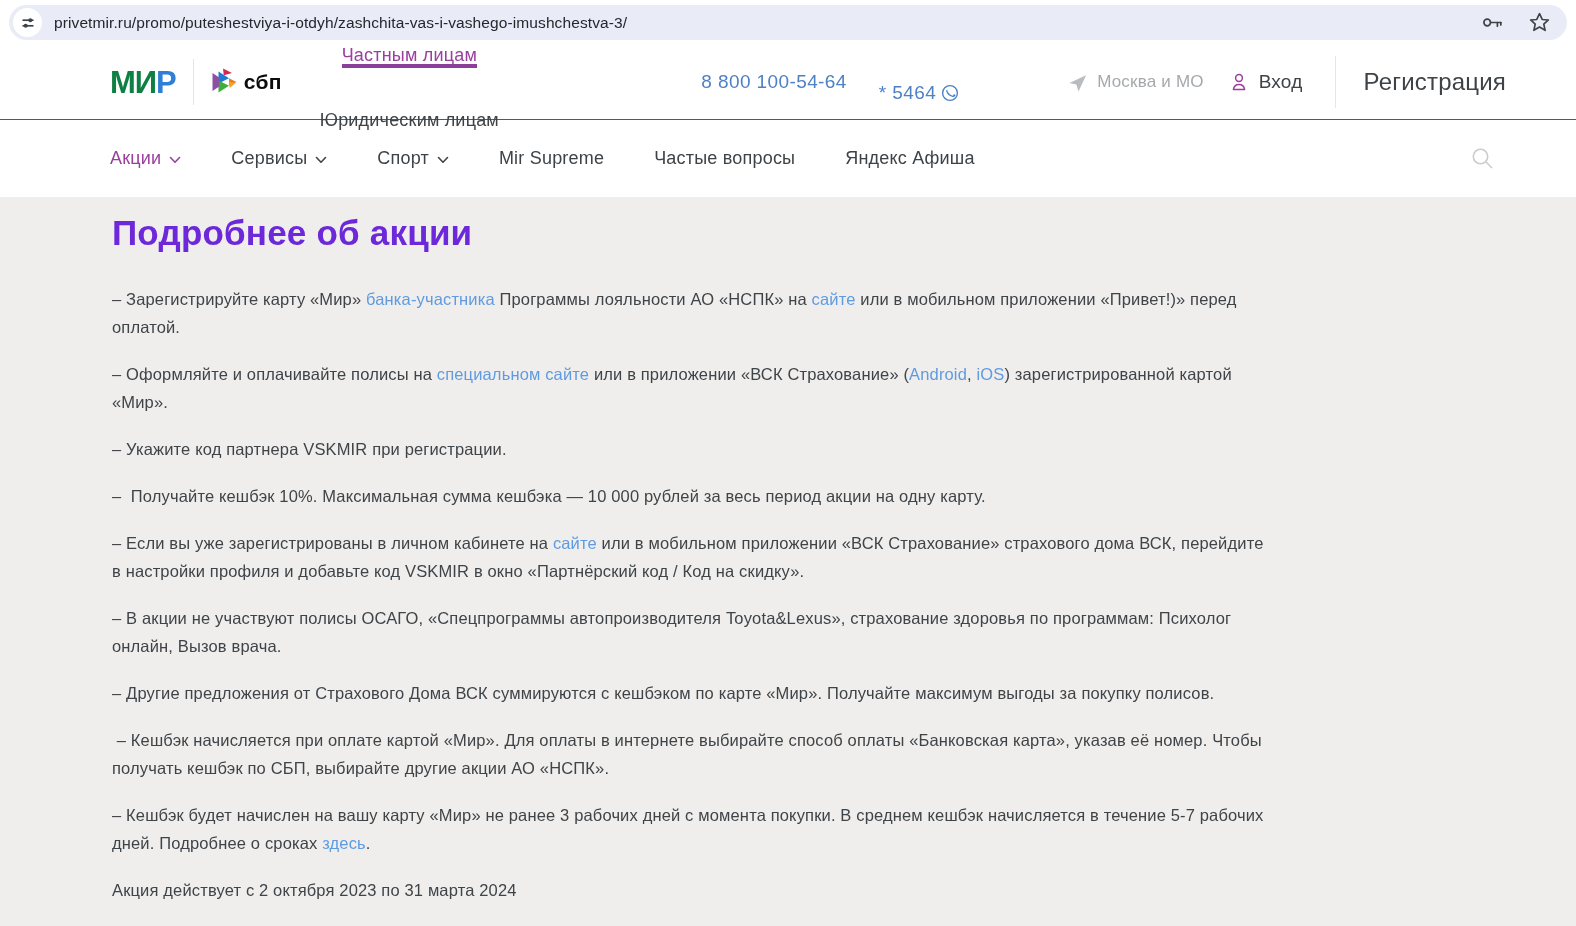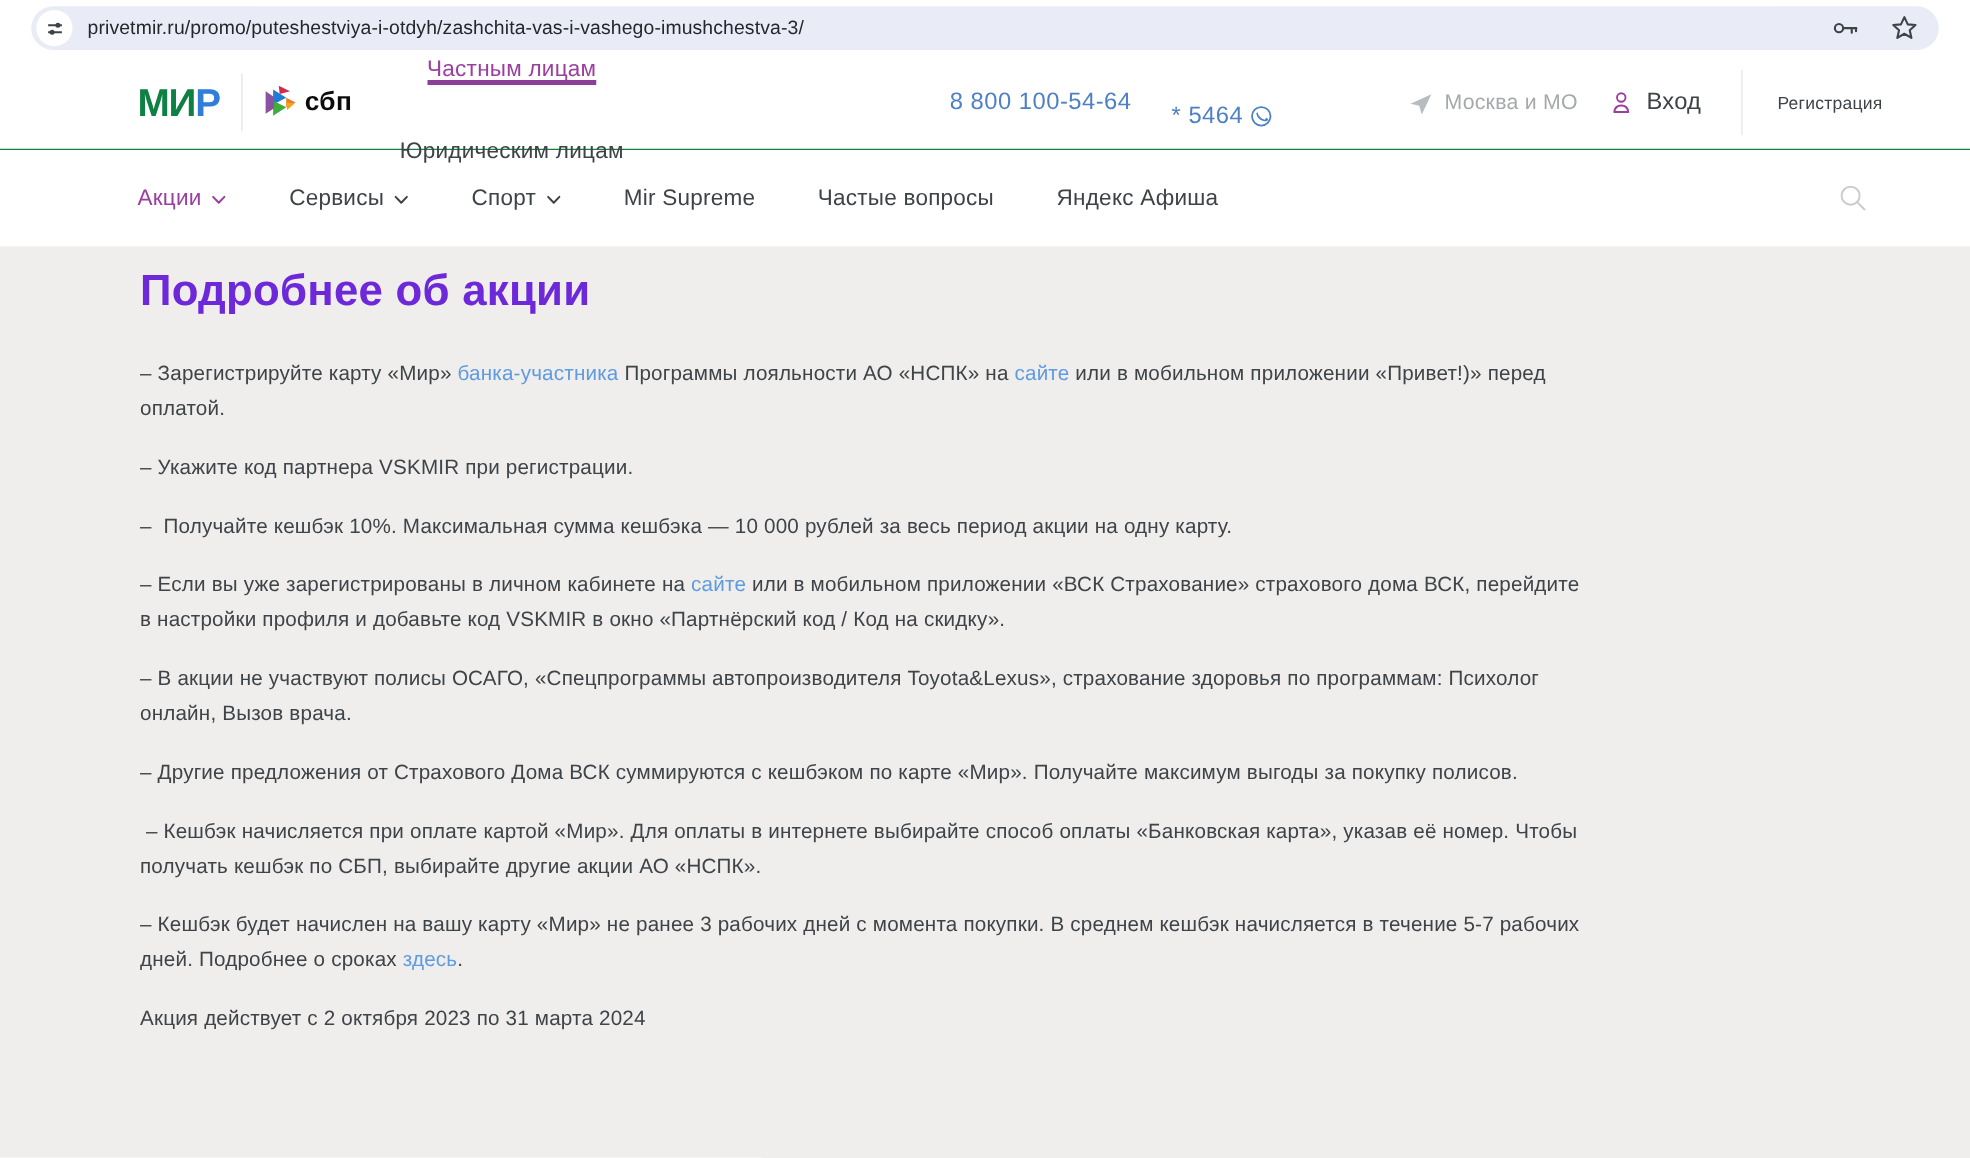--- a/index.html
+++ b/index.html
@@ -5,21 +5,21 @@
   * { margin:0; padding:0; box-sizing:border-box; }
   html,body { width:1576px; height:926px; }
   body {
     font-family:"Liberation Sans", sans-serif;
     background:#ffffff;
     overflow:hidden;
     color:#3F4449;
     cursor:default;
   }
   
-  .browser-bar { height:45px; background:#fff; display:flex; align-items:center; padding:0 25px; }
+  .browser-bar { height:45px; background:#fff; display:flex; align-items:center; padding:0 9px; }
   .address-pill {
     flex:1; height:35px; background:#E9ECF7; border-radius:18px;
     display:flex; align-items:center; padding:0 16px 0 4px;
   }
   .site-info-circle {
     width:29px; height:29px; border-radius:50%; background:#fff;
     display:flex; align-items:center; justify-content:center; margin-right:12px; flex:none;
   }
   .url-text { font-size:15.5px; color:#24272b; letter-spacing:.1px; white-space:nowrap; }
   .addr-icons { margin-left:auto; display:flex; align-items:center; gap:24px; }
@@ -39,21 +39,21 @@
   .aud-tabs { display:flex; gap:44px; margin-left:38px; height:100%; align-items:center;flex-direction:column; }
   .aud-tab { font-size:18px; color:#3E4347; height:100%; display:flex; align-items:center; position:relative; letter-spacing:.2px; cursor:pointer; }
   .aud-tab.active { color:#9A3F9E; }
   .aud-tab.active::after { content:""; position:absolute; left:0; right:0; bottom:-2px; height:4px; background:#8C3F98; }
   .header-right { margin-left:auto; display:flex; align-items:center; }
   .phone-full { color:#4E80C4; font-size:19px; letter-spacing:.4px; white-space:nowrap; cursor:pointer; }
   .phone-short { color:#4E80C4; font-size:19px; letter-spacing:.4px; display:flex; align-items:center; gap:5px; margin-left:32px; cursor:pointer;margin-top:22px; }
   .city-group { display:flex; align-items:center; gap:9px; margin-left:108px; color:#A6A9AC; font-size:17px; letter-spacing:.2px; cursor:pointer; }
   .login-group { display:flex; align-items:flex-start; gap:9px; margin-left:24px; color:#3E4347; font-size:19px; letter-spacing:.2px; cursor:pointer; }
   .vert-divider { width:1px; height:52px; background:#E6E6E6; margin:0 28px 0 32px; }
-  .register { font-size:14px; color:#3E4347; letter-spacing:.2px; cursor:pointer; }
+  .register { font-size:24px; color:#3E4347; letter-spacing:.2px; cursor:pointer; }
 
   
   .header-nav { height:77px; background:#fff; display:flex; align-items:center; padding:0 80px 0 110px; }
   .nav-item { display:flex; align-items:center; gap:8px; font-size:18px; color:#3E4347; margin-right:50px; letter-spacing:.2px; cursor:pointer; white-space:nowrap; }
   .nav-item.active { color:#9A3F9E; }
   .chev { width:12px; height:8px; margin-top:3px; }
   .search-btn { margin-left:auto; cursor:pointer; display:flex; }
 
   
   .content { height:729px; background:#EFEEEC; padding:16px 110px 0 112px; }
@@ -174,20 +174,21 @@
       <circle cx="11.5" cy="11.5" r="7.2"></circle>
       <line x1="16.8" y1="16.8" x2="23" y2="23"></line>
     </svg>
   </span>
 </div>
 
 <div class="content">
   <div class="page-title">Подробнее об акции</div>
   <div>
       <p class="para"><span>– Зарегистрируйте карту «Мир» </span><a class="link" href="#">банка-участника</a><span> Программы лояльности АО «НСПК» на </span><a class="link" href="#">сайте</a><span> или в мобильном приложении «Привет!)» перед оплатой.</span></p>
+      <p class="para"><span>– Оформляйте и оплачивайте полисы на </span><a class="link" href="#">специальном сайте</a><span> или в приложении «ВСК Страхование» (</span><a class="link" href="#">Android</a><span>, </span><a class="link" href="#">iOS</a><span>) зарегистрированной картой «Мир».</span></p>
       <p class="para"><span>– Укажите код партнера VSKMIR при регистрации.</span></p>
       <p class="para"><span>–  Получайте кешбэк 10%. Максимальная сумма кешбэка — 10 000 рублей за весь период акции на одну карту.</span></p>
       <p class="para"><span>– Если вы уже зарегистрированы в личном кабинете на </span><a class="link" href="#">сайте</a><span> или в мобильном приложении «ВСК Страхование» страхового дома ВСК, перейдите в настройки профиля и добавьте код VSKMIR в окно «Партнёрский код / Код на скидку».</span></p>
       <p class="para"><span>– В акции не участвуют полисы ОСАГО, «Спецпрограммы автопроизводителя Toyota&amp;Lexus», страхование здоровья по программам: Психолог онлайн, Вызов врача.</span></p>
       <p class="para"><span>– Другие предложения от Страхового Дома ВСК суммируются с кешбэком по карте «Мир». Получайте максимум выгоды за покупку полисов.</span></p>
       <p class="para"><span> – Кешбэк начисляется при оплате картой «Мир». Для оплаты в интернете выбирайте способ оплаты «Банковская карта», указав её номер. Чтобы получать кешбэк по СБП, выбирайте другие акции АО «НСПК».</span></p>
       <p class="para"><span>– Кешбэк будет начислен на вашу карту «Мир» не ранее 3 рабочих дней с момента покупки. В среднем кешбэк начисляется в течение 5-7 рабочих дней. Подробнее о сроках </span><a class="link" href="#">здесь</a><span>.</span></p>
     </div>
   <p class="validity">Акция действует с 2 октября 2023 по 31 марта 2024</p>
 </div>

